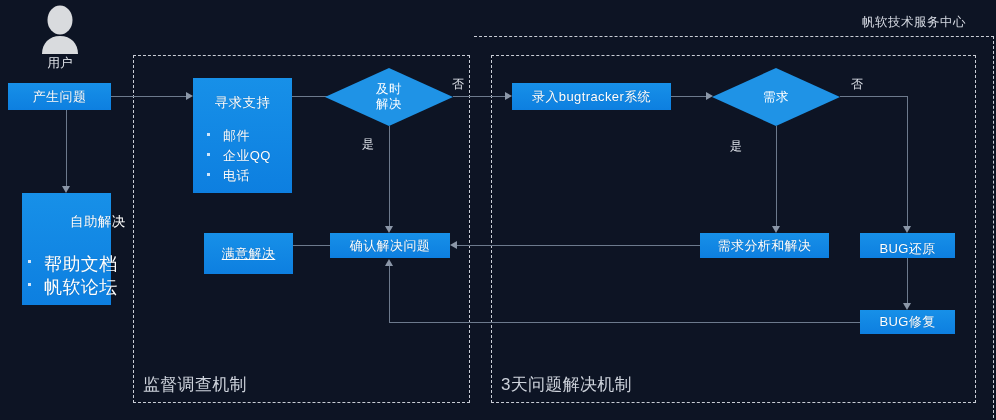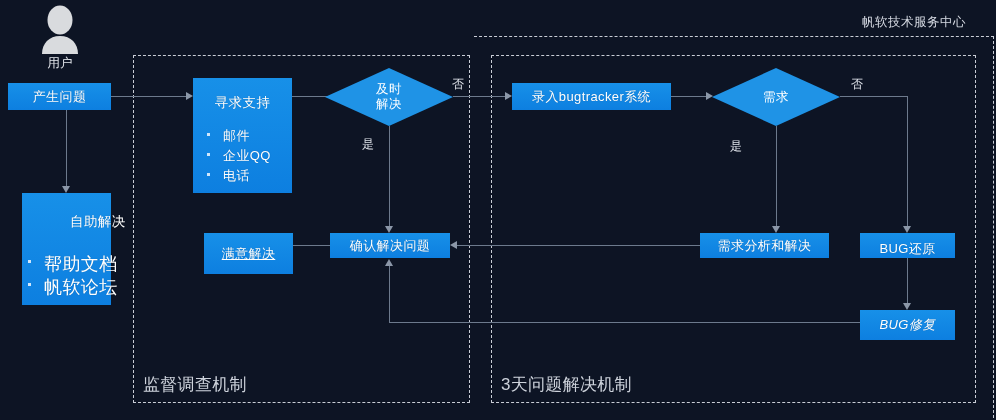--- a/index.html
+++ b/index.html
@@ -113,21 +113,21 @@
 
   
   #n-problem      { left: 8px;   top: 83px;  width: 103px; height: 27px; }
   #n-selfsolve    { left: 22px;  top: 193px; width: 89px;  height: 112px; }
   #n-seek         { left: 193px; top: 78px;  width: 99px;  height: 115px; }
   #n-satisfied    { left: 204px; top: 233px; width: 89px;  height: 41px; text-decoration: underline; }
   #n-confirm      { left: 330px; top: 233px; width: 120px; height: 25px; }
   #n-bugtracker   { left: 512px; top: 83px;  width: 159px; height: 27px; }
   #n-reqsolve     { left: 700px; top: 233px; width: 129px; height: 25px; }
   #n-bugrestore   { left: 860px; top: 233px; width: 95px;  height: 25px; align-items: flex-end; }
-  #n-bugfix       { left: 860px; top: 310px; width: 95px;  height: 30px; font-style: italic; }
+  #n-bugfix       { left: 860px; top: 310px; width: 95px;  height: 24px; }
 
   
   #n-selfsolve .node-title { padding-top: 20px; margin-left: 48px; }
   #n-selfsolve .bullets { padding-top: 22px; padding-left: 6px; }
   #n-selfsolve .bullets li { line-height: 23px; font-size: 18px; }
   
   #n-seek .node-title { padding-top: 16px; }
   #n-seek .bullets { padding-top: 14px; padding-left: 14px; }
   #n-seek .bullets li { line-height: 20px; }
 

